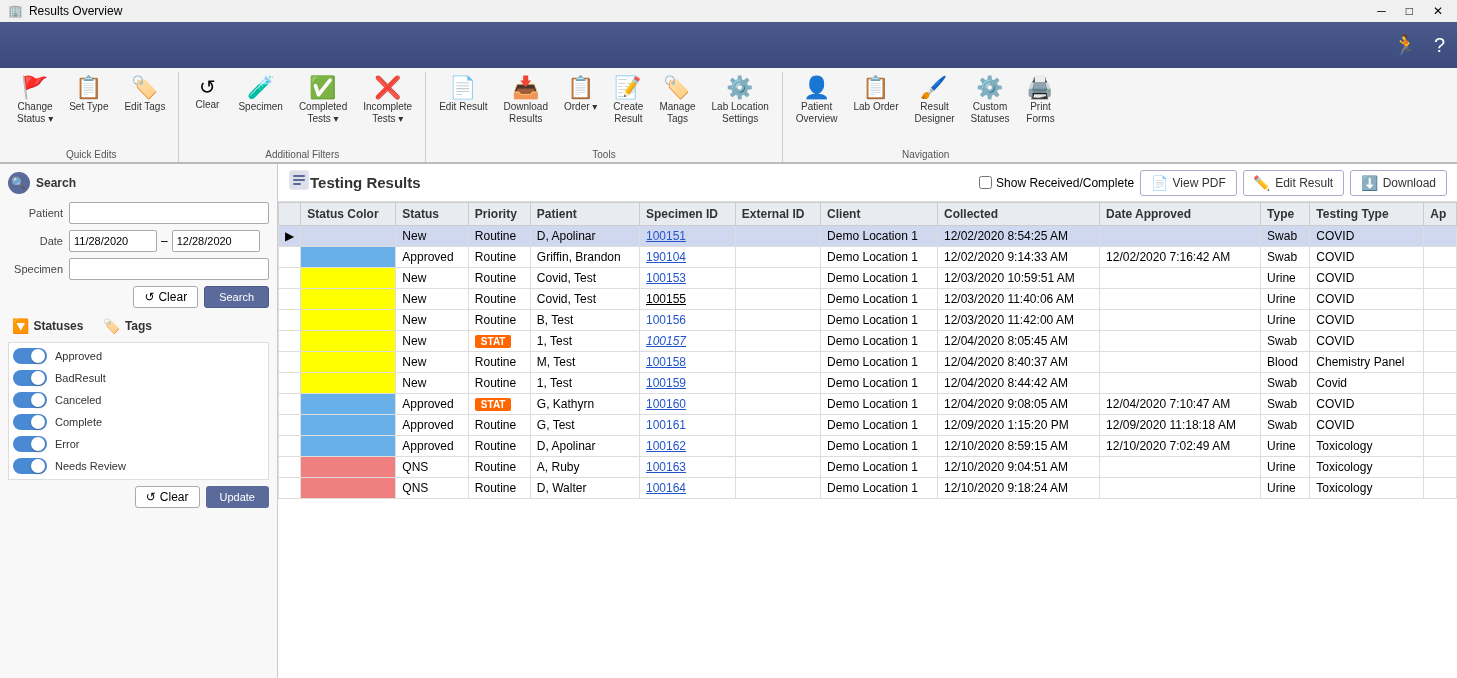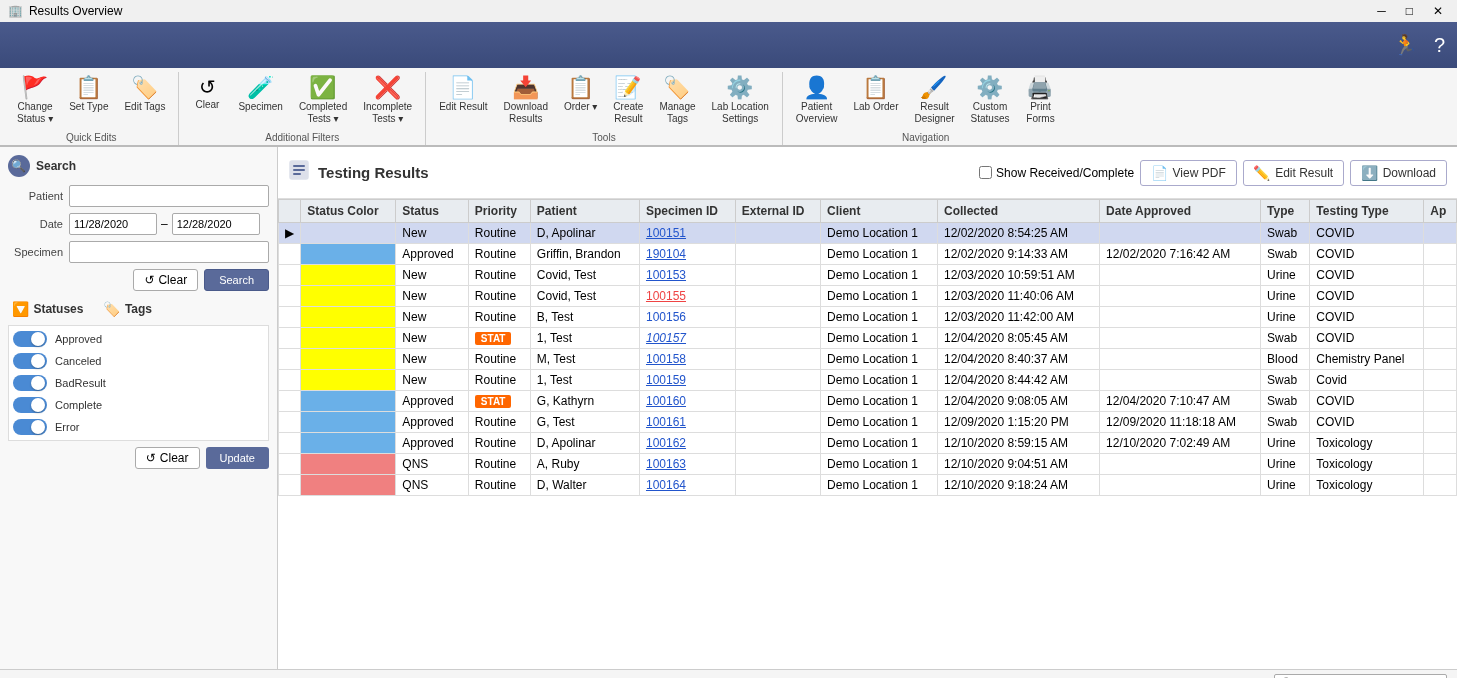--- a/index.html
+++ b/index.html
@@ -92,23 +92,22 @@
     .right-panel {
       flex: 1;
       display: flex;
       flex-direction: column;
       background: white;
       overflow: hidden;
     }
     .results-header {
       display: flex;
       align-items: center;
-      padding: 12px 10px;
+      padding: 5px 10px;
       border-bottom: 1px solid #ddd;
-      gap: 8px;
     }
     .results-title-icon { color: #5a6a9a; font-size: 18px; }
     .results-title { font-size: 15px; font-weight: bold; color: #333; }
     .results-header-right { display: flex; align-items: center; gap: 6px; margin-left: auto; }
     .checkbox-label { display: flex; align-items: center; gap: 4px; font-size: 11px; cursor: pointer; }
     .action-btn { display: flex; align-items: center; gap: 4px; padding: 4px 10px; border: 1px solid #aac; background: white; border-radius: 3px; cursor: pointer; font-size: 11px; color: #333; }
     .action-btn-icon { font-size: 14px; }
 
     
     .table-wrapper { flex: 1; overflow: auto; }
@@ -165,21 +164,21 @@
     }
     .toolbar-group-section {
       display: flex;
       flex-direction: column;
       align-items: center;
       border-right: 1px solid #ccc;
       padding: 0 6px 2px;
     }
     .toolbar-group-section:last-child { border-right: none; }
     .toolbar-buttons { display: flex; gap: 2px; }
-    .tg-label { font-size: 10px; color: #555; margin-top: 2px; text-align: center; width: 100%; }
+    .tg-label { font-size: 10px; color: #555; margin-top: 19px; text-align: center; width: 100%; }
   </style>
 </head>
 <body>
 
 <div class="title-bar">
   <div class="title-bar-left">
     <span style="color:#c00;font-size:12px;">🏢</span>
     <span>Results Overview</span>
   </div>
   <div class="title-bar-right">
@@ -347,39 +346,45 @@
       <div class="filter-item">
         <div class="toggle-track">
             <div class="toggle-thumb"></div>
           </div>
         <span class="filter-label">Approved</span>
       </div>
       <div class="filter-item">
         <div class="toggle-track">
             <div class="toggle-thumb"></div>
           </div>
-        <span class="filter-label">Canceled</span>
+        <span class="filter-label">BadResult</span>
       </div>
       <div class="filter-item">
         <div class="toggle-track">
             <div class="toggle-thumb"></div>
           </div>
-        <span class="filter-label">BadResult</span>
+        <span class="filter-label">Canceled</span>
       </div>
       <div class="filter-item">
         <div class="toggle-track">
             <div class="toggle-thumb"></div>
           </div>
         <span class="filter-label">Complete</span>
       </div>
       <div class="filter-item">
         <div class="toggle-track">
             <div class="toggle-thumb"></div>
           </div>
         <span class="filter-label">Error</span>
+      </div>
+      <div class="filter-item">
+        <div class="toggle-track">
+            <div class="toggle-thumb"></div>
+          </div>
+        <span class="filter-label">Needs Review</span>
       </div>
     </div>
 
     <div class="bottom-btn-row">
       <button class="btn-clear">
         <span>↺</span>
         <span>Clear</span>
       </button>
       <button class="btn-update">Update</button>
     </div>
@@ -480,21 +485,21 @@
     <td>Urine</td>
     <td>COVID</td>
     <td></td>
   </tr>
             <tr>
     <td style="width:18px;"></td>
     <td style="background:#ffff00;"></td>
     <td>New</td>
     <td>Routine</td>
     <td>Covid, Test</td>
-    <td style="color:#ef4444;text-decoration:underline;cursor:pointer;">100155</td>
+    <td style="color:#000000;text-decoration:underline;cursor:pointer;">100155</td>
     <td></td>
     <td>Demo Location 1</td>
     <td>12/03/2020 11:40:06 AM</td>
     <td></td>
     <td>Urine</td>
     <td>COVID</td>
     <td></td>
   </tr>
             <tr>
     <td style="width:18px;"></td>
@@ -570,21 +575,21 @@
     <td>Swab</td>
     <td>COVID</td>
     <td></td>
   </tr>
             <tr>
     <td style="width:18px;"></td>
     <td style="background:#6ab0e8;"></td>
     <td>Approved</td>
     <td>Routine</td>
     <td>G, Test</td>
-    <td style="color:#2255cc;text-decoration:underline;cursor:pointer;">100161</td>
+    <td style="color:#2255cc;cursor:pointer;">100161</td>
     <td></td>
     <td>Demo Location 1</td>
     <td>12/09/2020 1:15:20 PM</td>
     <td>12/09/2020 11:18:18 AM</td>
     <td>Swab</td>
     <td>COVID</td>
     <td></td>
   </tr>
             <tr>
     <td style="width:18px;"></td>

